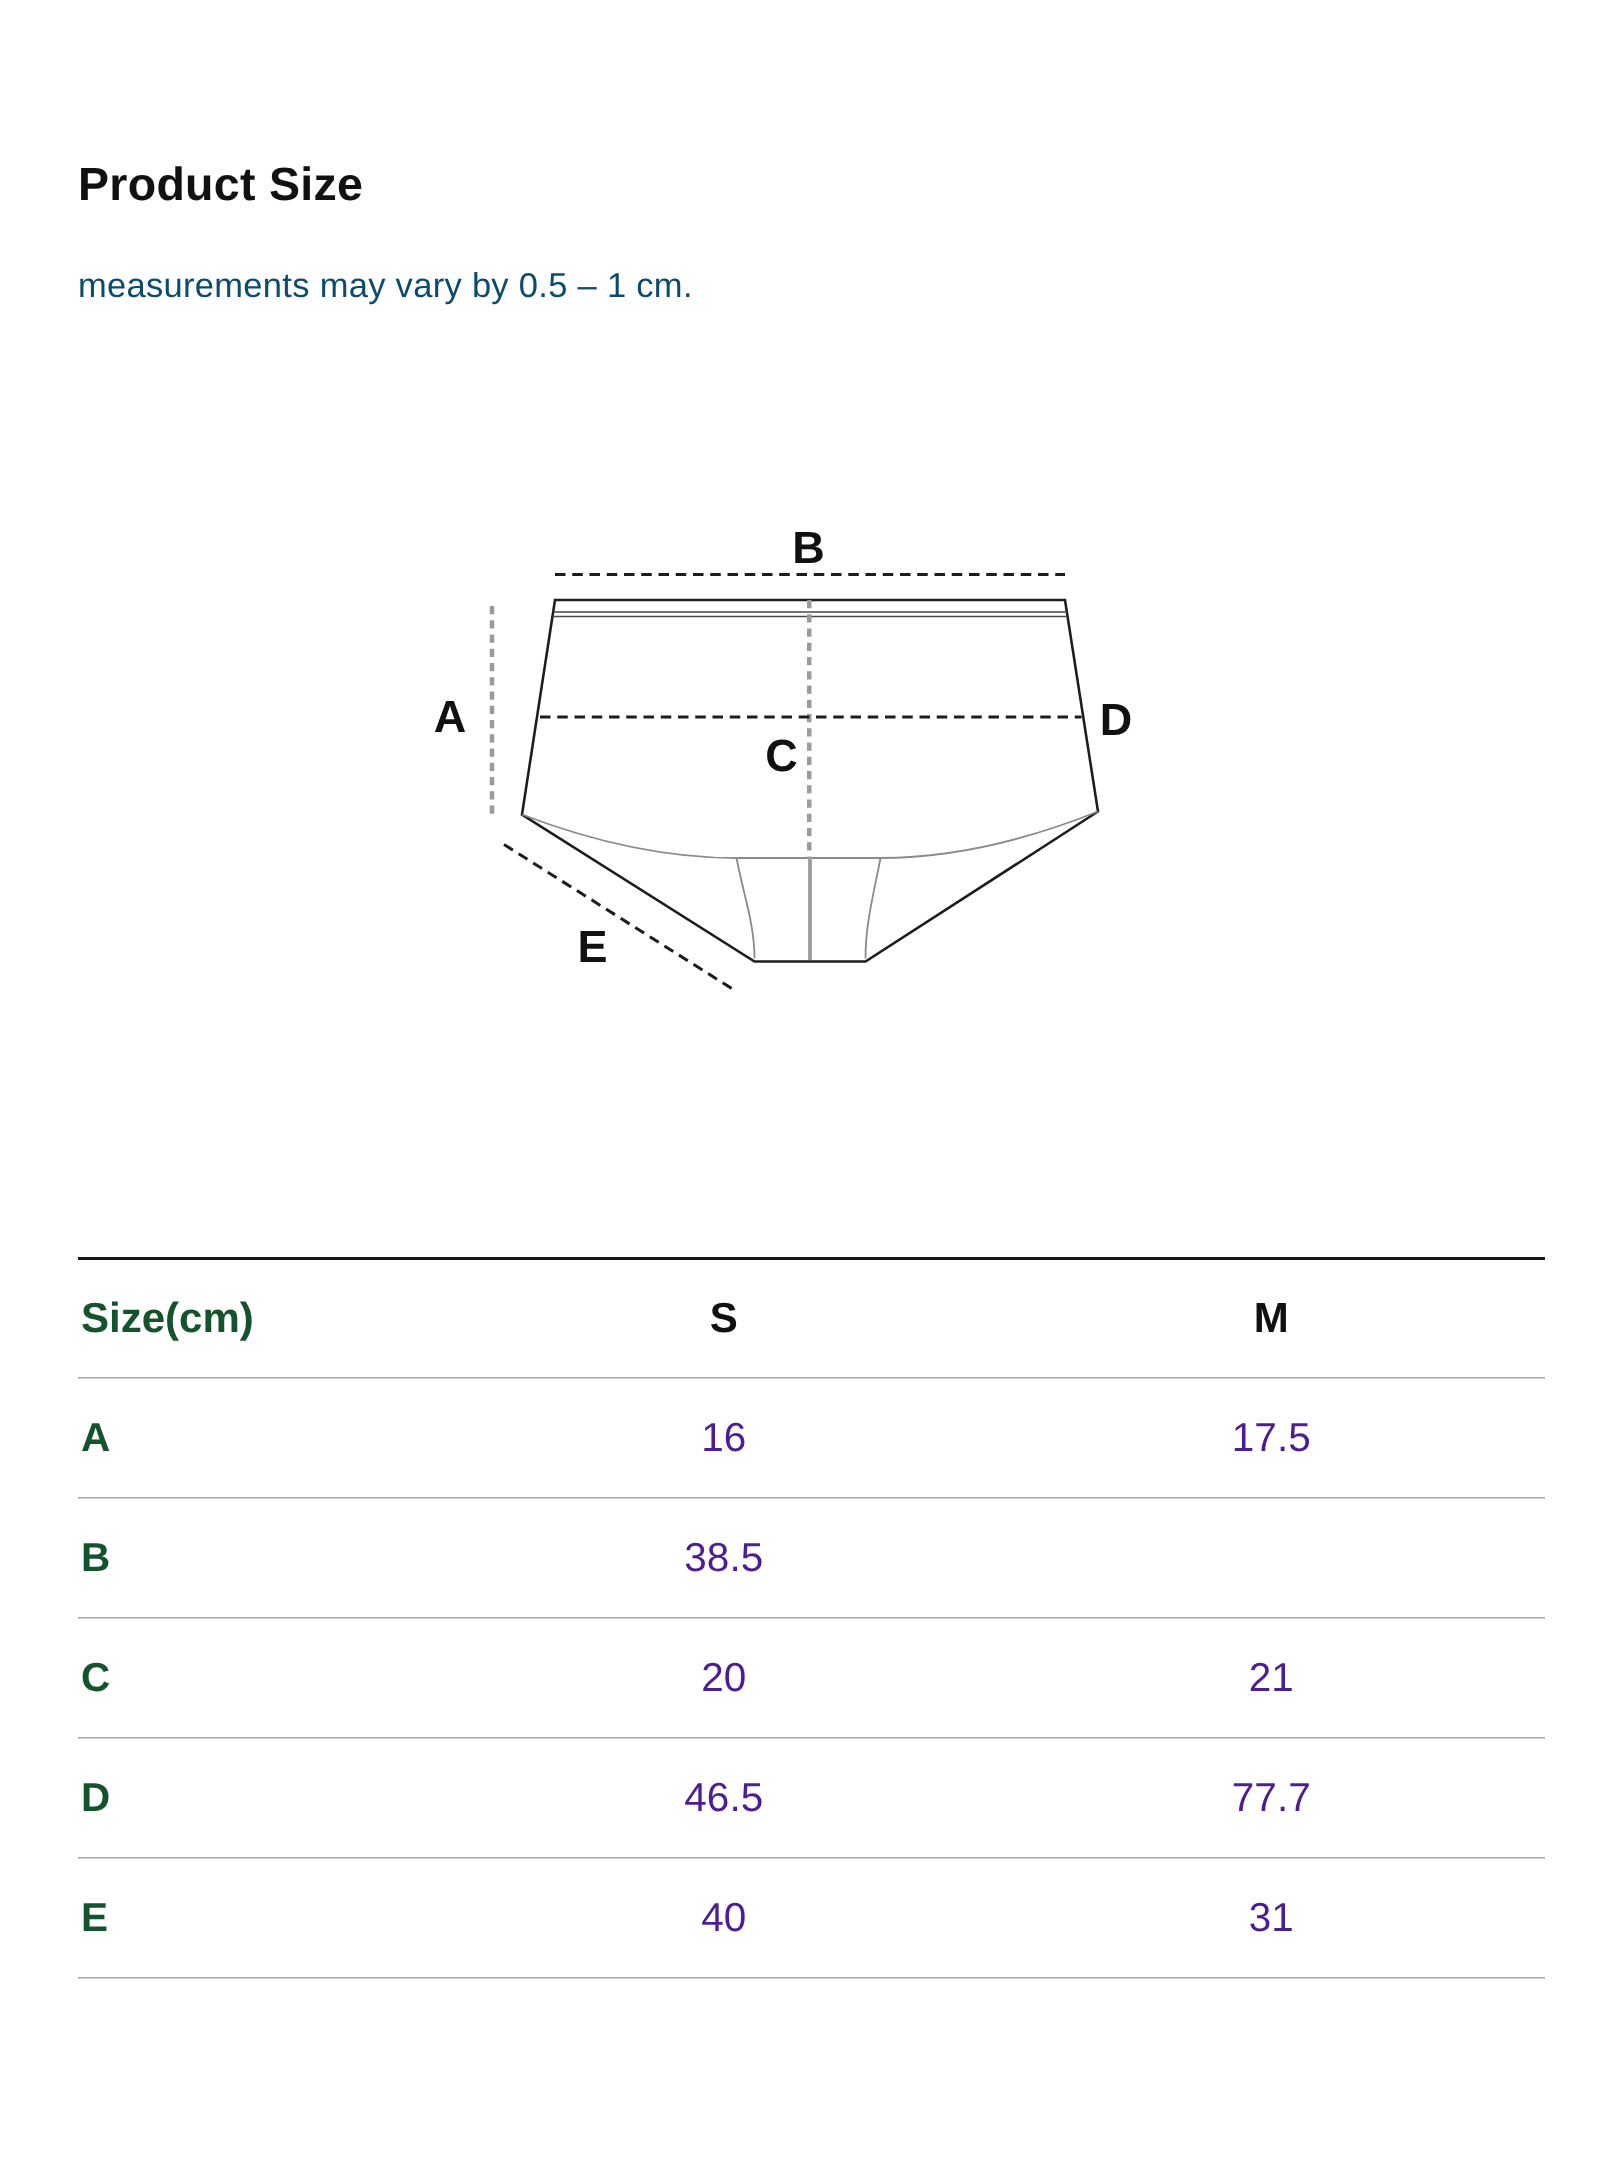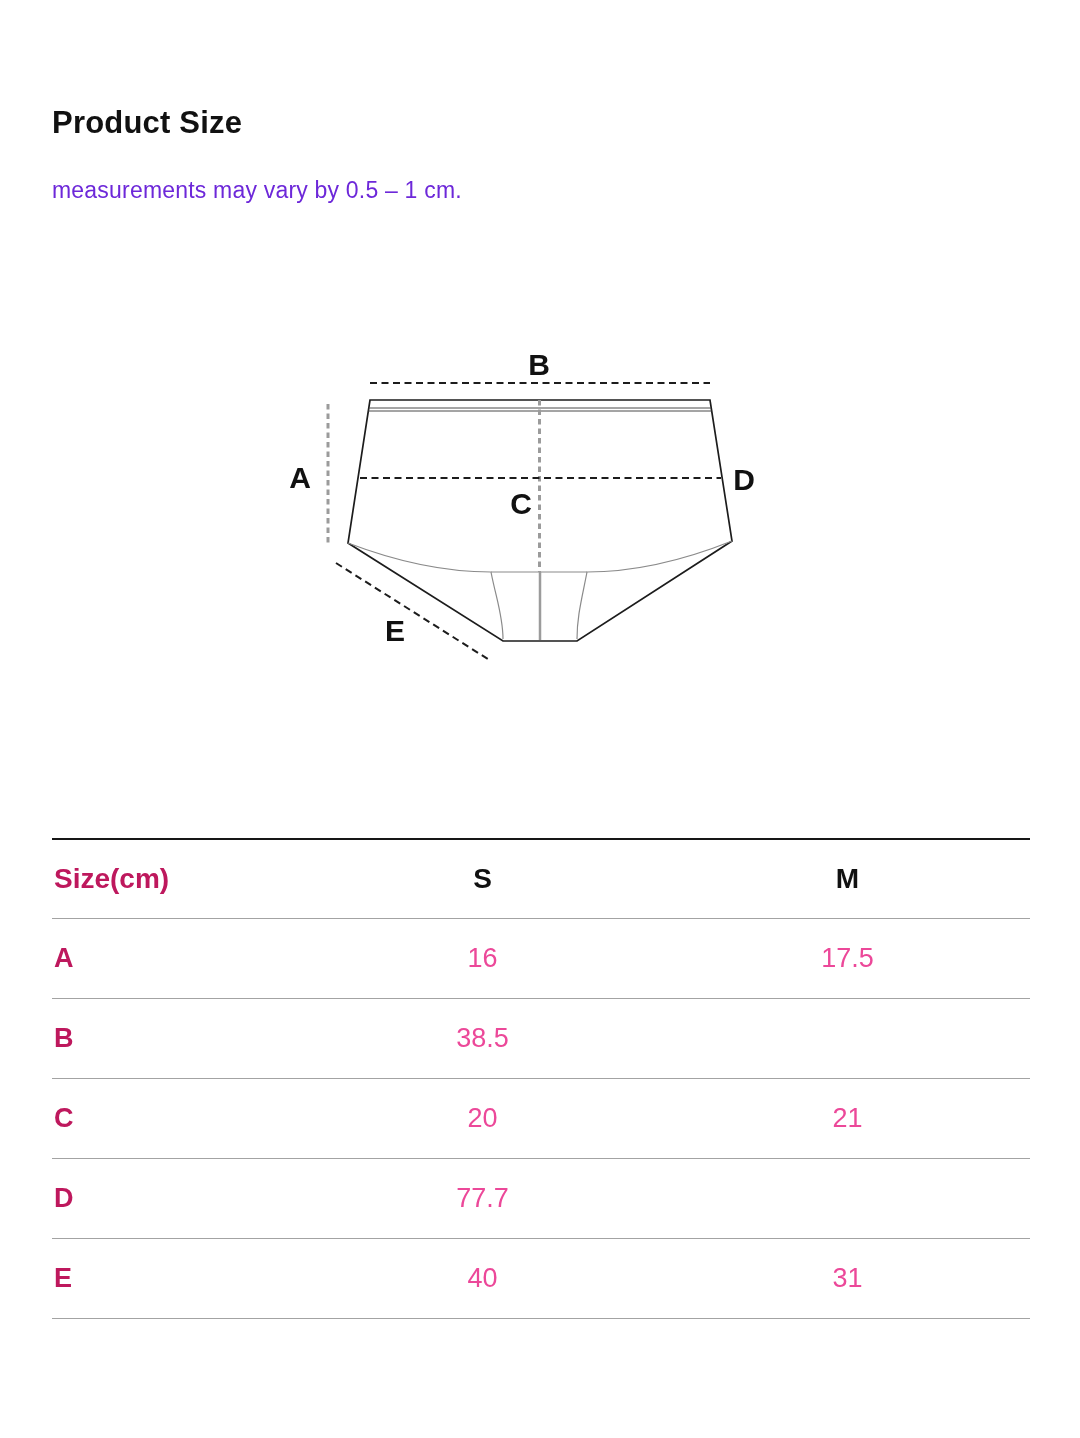--- a/index.html
+++ b/index.html
@@ -11,21 +11,21 @@
   }
   .page { position: relative; width: 960px; height: 1438px; background:#ffffff; }
 
   .title {
     position: absolute; left: 52px; top: 105px;
     font-size: 31px; font-weight: 700; color: #111111;
     letter-spacing: 0.2px;
   }
   .subtitle {
     position: absolute; left: 52px; top: 177px;
-    font-size: 23px; font-weight: 400; color: #6d28d9;
+    font-size: 23px; font-weight: 400; color: #0c4a6e;
     letter-spacing: 0.2px;
   }
 
   .diagram {
     position: absolute; left: 0; top: 340px;
     width: 1080px; height: 340px;
   }
   .diagram text {
     font-family: "Liberation Sans", sans-serif;
     font-size: 30px; font-weight: 700; fill: #111111;
@@ -37,26 +37,26 @@
   }
   .t-row {
     display: grid;
     grid-template-columns: 248px 365px 365px;
     align-items: center;
     height: 80px;
     border-bottom: 1px solid #a3a3a3;
   }
   .t-row.t-head { height: 79px; }
   .cell-label {
-    font-size: 27px; font-weight: 600; color: #be185d;
+    font-size: 27px; font-weight: 600; color: #14532d;
     text-align: left; padding-left: 2px;
   }
   .t-head .cell-label { font-size: 28px; font-weight: 700; }
   .cell-val {
-    font-size: 27px; font-weight: 400; color: #ec4899;
+    font-size: 27px; font-weight: 400; color: #4c1d95;
     text-align: center;
   }
   .t-head .cell-val { font-size: 28px; font-weight: 700; color: #111111; }
 </style>
 </head>
 <body>
 
 <div class="page">
 
   <h1 class="title">Product Size</h1>
@@ -105,20 +105,21 @@
     </div>
 
     <div class="t-row">
       <div class="cell-label">C</div>
       <div class="cell-val">20</div>
       <div class="cell-val">21</div>
     </div>
 
     <div class="t-row">
       <div class="cell-label">D</div>
+      <div class="cell-val">46.5</div>
       <div class="cell-val">77.7</div>
     </div>
 
     <div class="t-row">
       <div class="cell-label">E</div>
       <div class="cell-val">40</div>
       <div class="cell-val">31</div>
     </div>
   </div>
 

